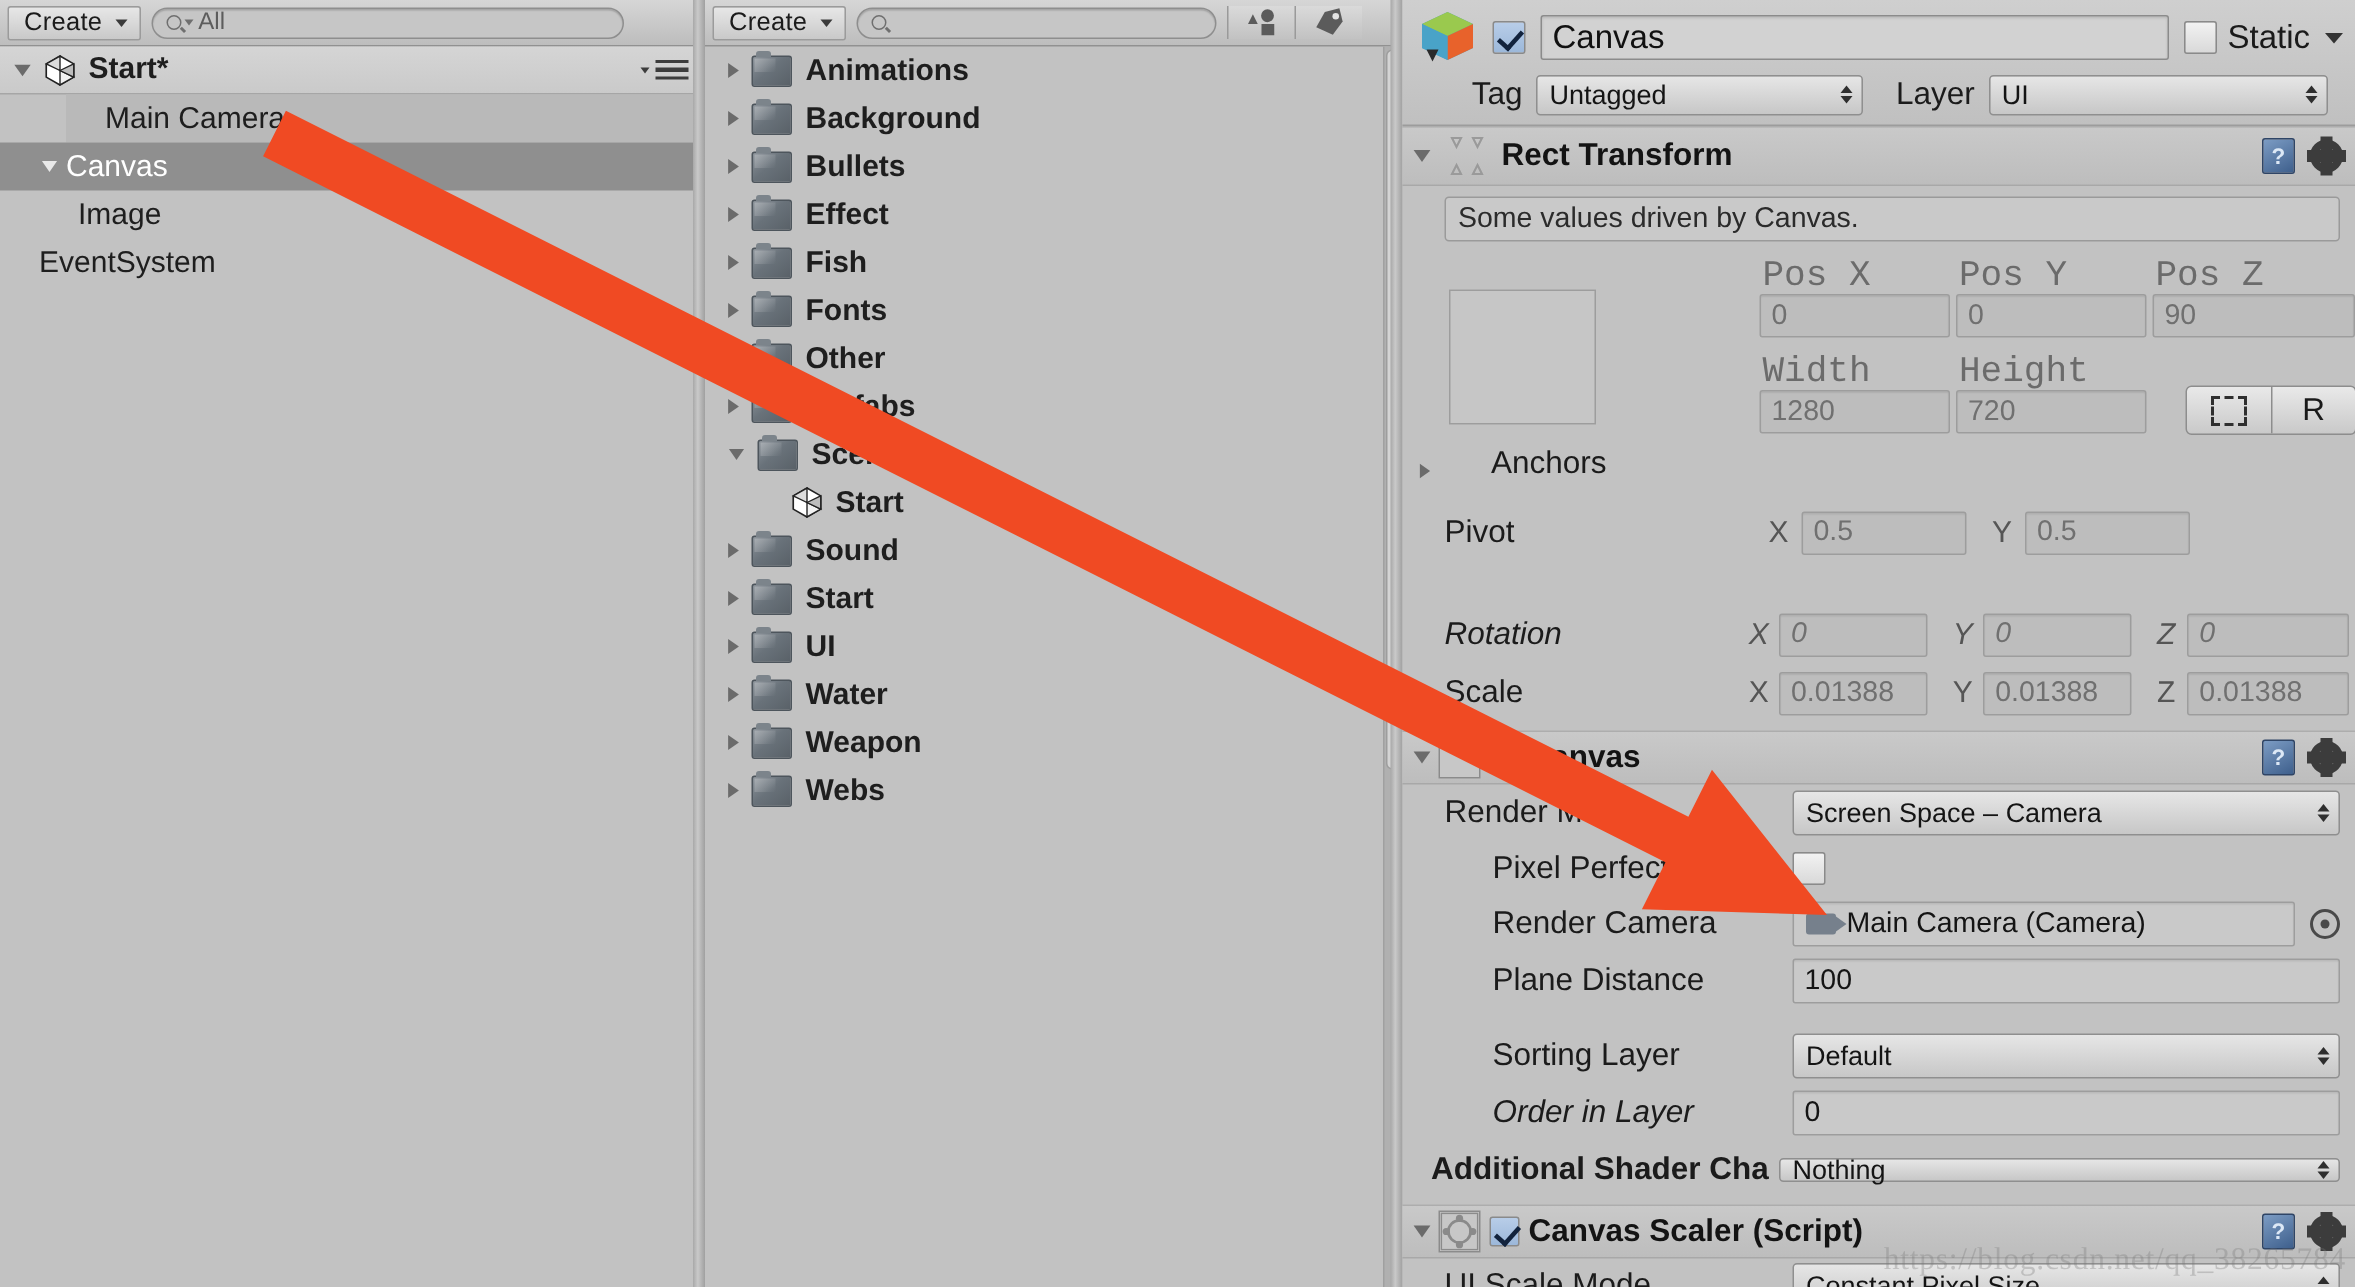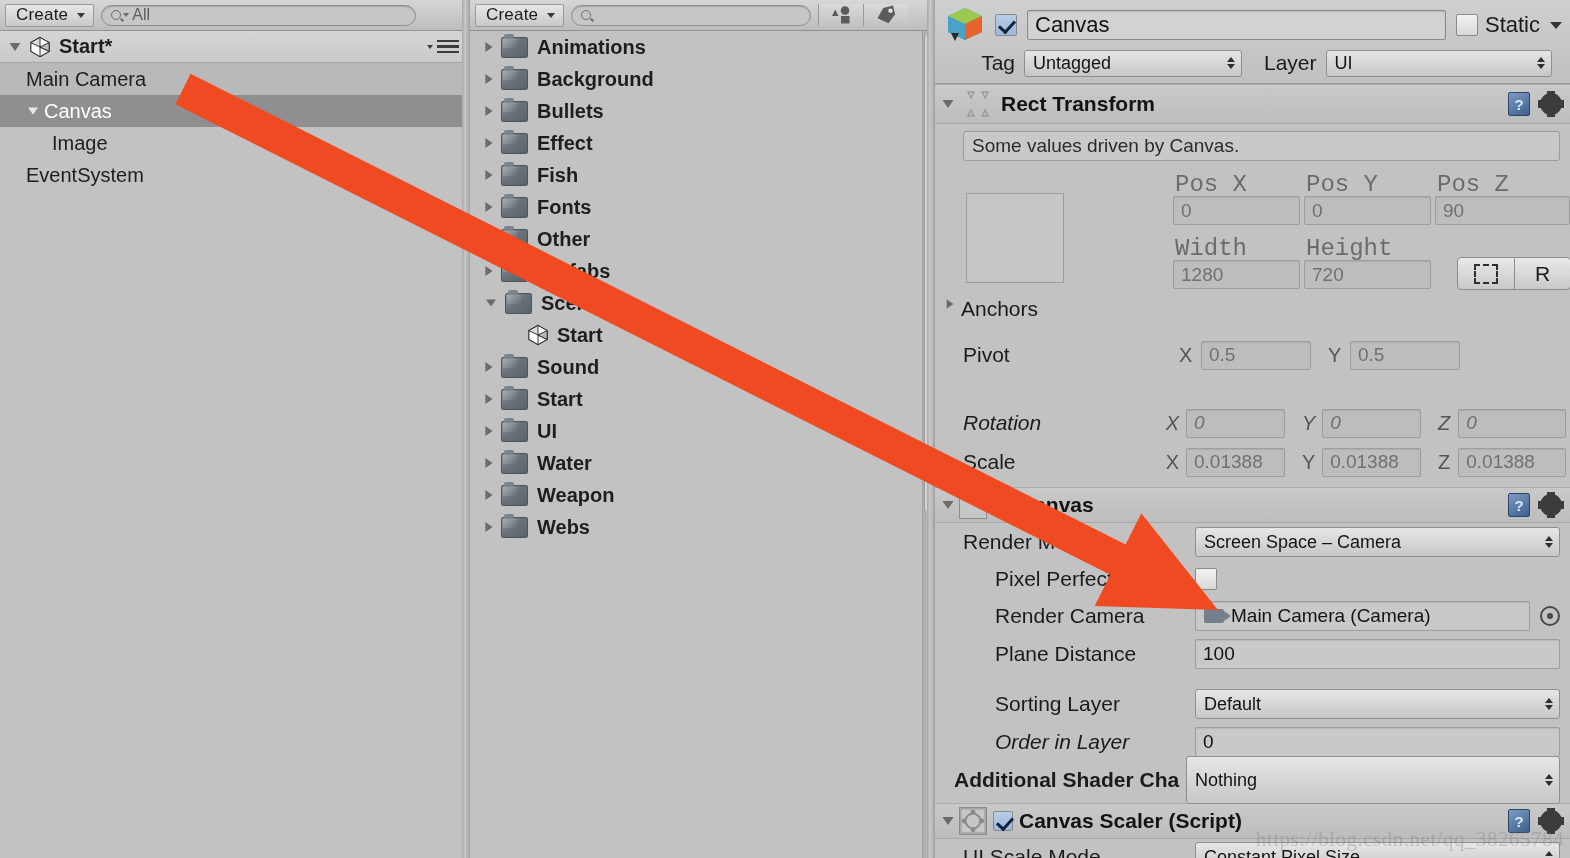--- a/index.html
+++ b/index.html
@@ -101,21 +101,21 @@
   
   .hrow {
     height: 32px; display: flex; align-items: center;
     font-size: 20px; color: #1e1e1e; white-space: nowrap;
   }
   .hrow.scene {
     background: linear-gradient(to bottom,#d5d5d5,#cacaca);
     border-bottom: 1px solid #a6a6a6;
     font-weight: bold; justify-content: space-between; padding-right: 9px;
   }
-  .hrow.hover   { background: #b9b9b9; }
+  .hrow.hover   { background: #b9b9b9; margin-left: 44px; }
   .hrow.selected{ background: #8f8f8f; color: #ffffff; }
   .hrow .tri { margin: 0 6px 0 8px; transform: scale(.78); }
   .hrow .label { }
   .burger { display:flex; flex-direction:column; gap:3px; }
   .burger i { display:block; width:22px; height:2.5px; background:#3c3c3c; }
 
   
   .prow {
     height: 32px; display: flex; align-items: center;
     font-size: 20px; color: #1e1e1e; white-space: nowrap; font-weight: bold;
@@ -535,21 +535,21 @@
 
       <div class="anchbtn" style="position:absolute;left:522px;top:92px;">
         <span class="seg">
           <span class="dashbox"></span>
         </span>
         <span class="seg">
           <span style="font-size:21px;color:#1a1a1a;">R</span>
         </span>
       </div>
 
-      <div style="position:absolute;left:10px;top:132px;display:flex;align-items:flex-start;">
+      <div style="position:absolute;left:10px;top:132px;display:flex;align-items:flex-end;gap:33px;">
         <span class="tri" style="transform:scale(.68);"></span>
         <span class="small-lbl" style="margin-left:6px;">Anchors</span>
       </div>
     </div>
 
     <div class="prop-row" style="height:40px;">
       <span class="prop-lbl" style="width:120px;margin-left:28px;">Pivot</span>
       <span class="axis" style="margin-left:96px;width:16px;">X</span>
       <div class="field" style="width:110px;margin-left:6px;">
         <span>0.5</span>
@@ -648,21 +648,21 @@
 
     <div class="prop-row" style="height:38px;">
       <span class="prop-lbl" style="width:232px;margin-left:28px;text-align:left;padding-left:32px;font-style:italic;">Order in Layer</span>
       <div class="field white" style="flex:1;height:30px;margin-right:6px;">
         <span>0</span>
       </div>
     </div>
 
     <div class="prop-row" style="height:38px;">
       <span class="prop-lbl" style="width:232px;margin-left:19px;overflow:hidden;white-space:nowrap;font-weight:bold;">Additional Shader Cha</span>
-      <div class="dd" style="flex:1;height:48px;margin-right:6px;">
+      <div class="dd" style="flex:1;height:16px;margin-right:6px;">
         <span>Nothing</span>
         <span class="updown">
             <i class="u"></i>
             <i class="d"></i>
           </span>
       </div>
     </div>
 
     <div class="comp-head" style="height:36px;margin-top:4px;">
       <span class="tri open"></span>

